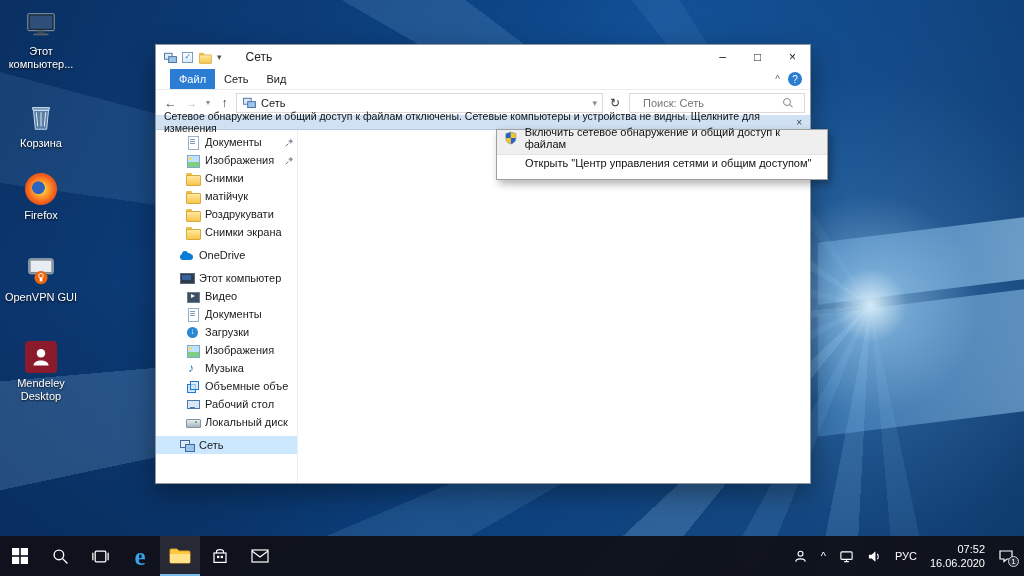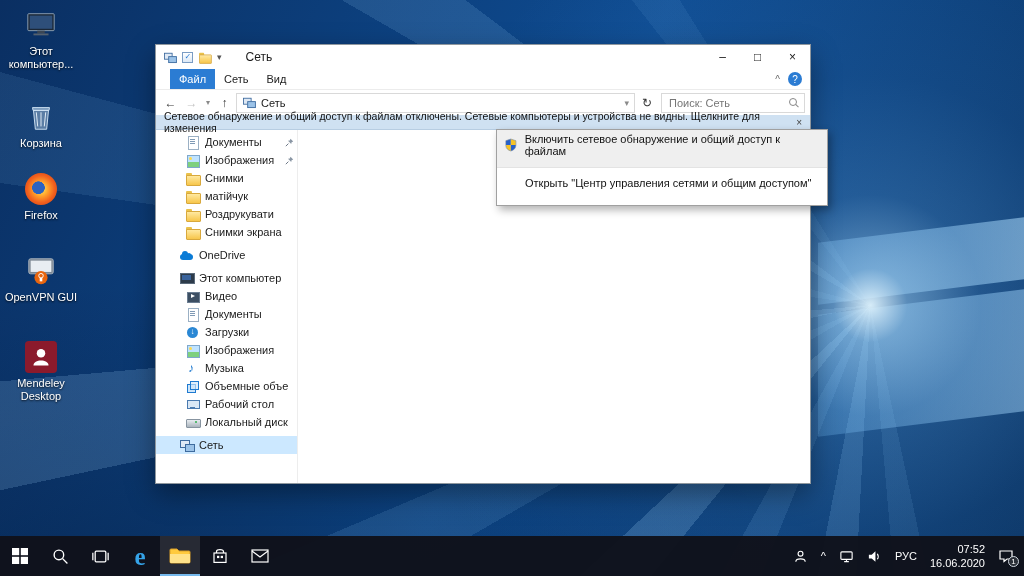--- a/index.html
+++ b/index.html
@@ -73,22 +73,22 @@
 
   .addr-row { height:25px; flex:none; display:flex; align-items:center; padding:0 5px; gap:2px; }
   .nav-btn { width:19px; text-align:center; font-size:12px; color:#333; flex:none; }
   .nav-btn.disabled { color:#c3c3c3; }
   .nav-btn.small { font-size:8px; color:#8a8a8a; width:10px; }
   .addr-box { flex:1; height:20px; border:1px solid #d9d9d9; background:#fff;
     display:flex; align-items:center; gap:5px; padding:0 5px; }
   .addr-text { flex:1; }
   .addr-drop { color:#8a8a8a; font-size:9px; }
   .refresh-btn { width:20px; text-align:center; font-size:12px; color:#333; flex:none; }
-  .search-box { width:144px; height:20px; border:1px solid #d9d9d9; background:#fff;
-    display:flex; align-items:center; padding:0 5px; margin-left:2px; }
+  .search-box { width:176px; height:20px; border:1px solid #d9d9d9; background:#fff;
+    display:flex; align-items:center; padding:0 11px; margin-left:2px; }
   .search-box input { border:none; outline:none; flex:1; min-width:0; font-size:11px;
     font-family:inherit; background:transparent; color:#555; }
   .search-box input::placeholder { color:#767676; }
   .mag { width:10px; height:10px; position:relative; flex:none; }
   .mag::before { content:""; position:absolute; left:0; top:0; width:6px; height:6px;
     border:1.3px solid #888; border-radius:50%; }
   .mag::after { content:""; position:absolute; left:6.5px; top:6.5px; width:3.5px; height:1.3px;
     background:#888; transform:rotate(45deg); transform-origin:0 0; }
 
   .infobar { height:15px; flex:none; background:#cfe1f2; border-bottom:1px solid #b7cde2;
@@ -159,21 +159,21 @@
     background:#d9e7f5; border:1px solid #4a7ab0; }
   .ic-desk::after { content:""; position:absolute; left:4px; top:9px; width:5px; height:2px; background:#4a7ab0; }
   .ic.small { transform:scale(.85); }
   .qat-prop { width:11px; height:11px; background:linear-gradient(#fff,#dce9f7);
     border:1px solid #7a9cc4; position:relative; flex:none; }
   .qat-prop::after { content:"✓"; position:absolute; left:1.5px; top:-1px; color:#2b7cd3; font-size:8px; }
 
   
   .ctx-menu { position:absolute; left:496px; top:129px; width:332px; background:#fff;
     border:1px solid #a0a0a0; box-shadow:3px 4px 8px rgba(0,0,0,.30); z-index:60; font-size:11px; color:#111; }
-  .ctx-item { height:37px; display:flex; align-items:center; gap:7px; padding:0 10px 8px 7px; }
+  .ctx-item { height:24px; display:flex; align-items:center; gap:7px; padding:0 10px 8px 7px; }
   .ctx-item.hl { background:#efefef; }
   .ctx-sep { height:1px; background:#e3e3e3; }
   .ctx-spacer { width:14px; flex:none; }
 
   
   .taskbar { position:absolute; left:0; bottom:0; width:1024px; height:40px;
     background:rgba(16,18,27,.97); display:flex; align-items:stretch; z-index:100; }
   .tb-btn { width:40px; display:flex; align-items:center; justify-content:center; flex:none; }
   .tb-btn.active { background:rgba(255,255,255,.10); box-shadow:inset 0 -2px 0 #76b9ed; }
   .edge-e { font-family:"Liberation Serif", serif; font-weight:bold; font-size:25px;

